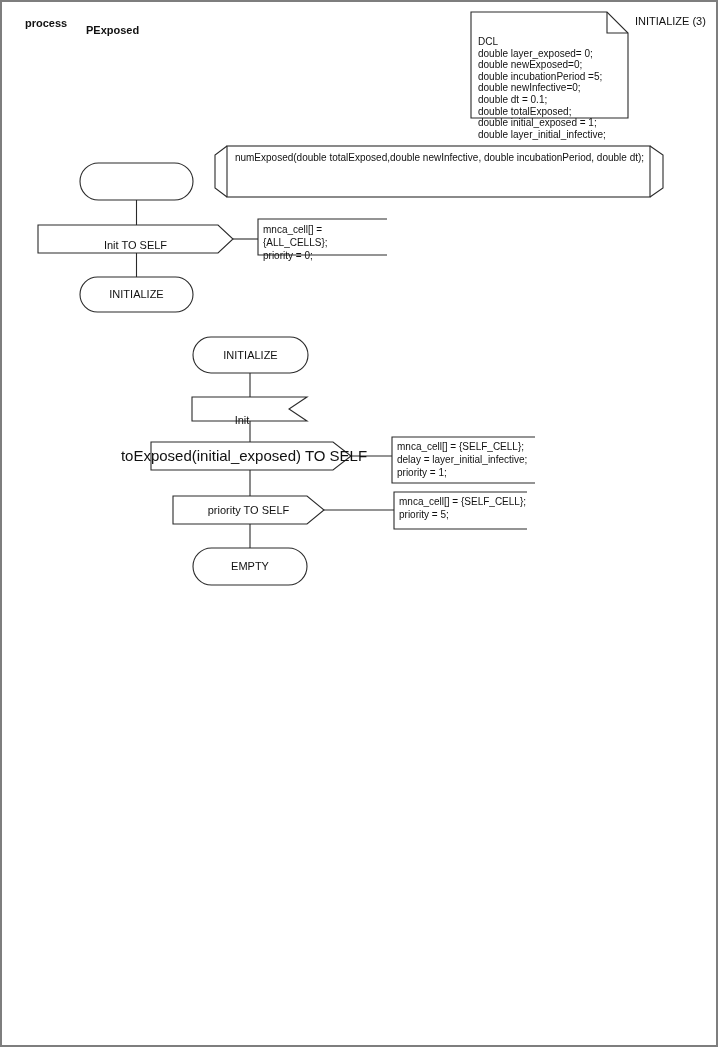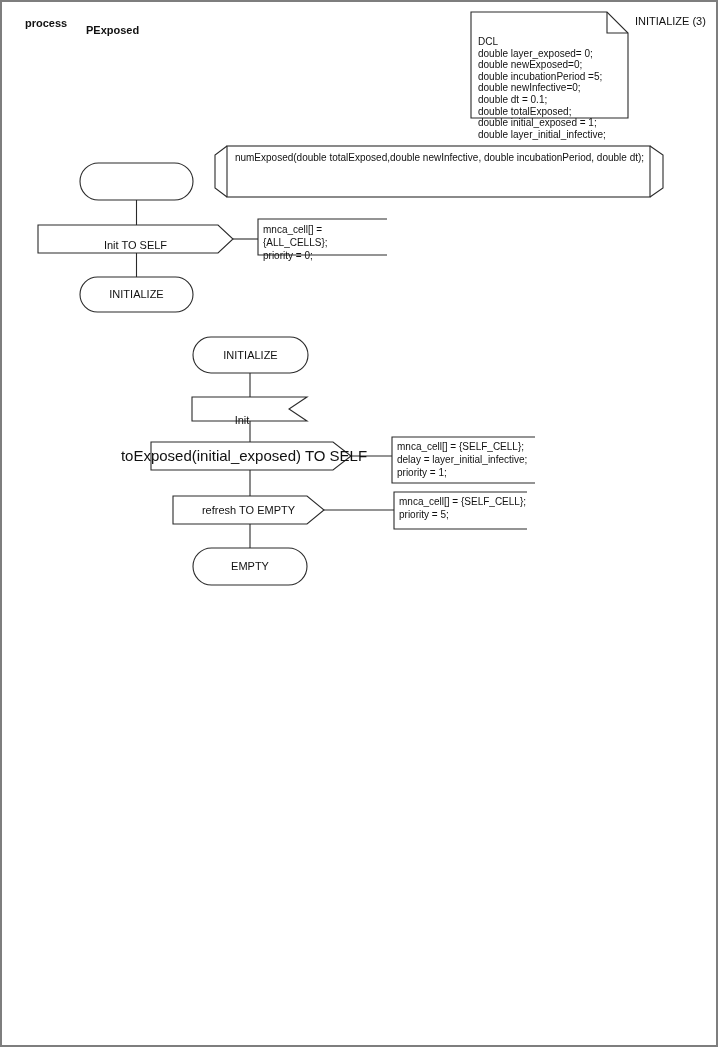--- a/index.html
+++ b/index.html
@@ -122,20 +122,20 @@
   <div class="lbl" style="left:191px;top:335px;width:115px;height:36px;">INITIALIZE</div>
 
   <div class="lbl" style="left:190px;top:395px;width:100px;height:24px;margin-top:11px;">Init</div>
 
   <div class="lbl" style="left:149px;top:440px;width:186px;height:28px;font-size:15px;">toExposed(initial_exposed) TO SELF</div>
 
   <div class="cmt" style="left:395px;top:438px;width:140px;">mnca_cell[] = {SELF_CELL};
 delay = layer_initial_infective;
 priority = 1;</div>
 
-  <div class="lbl" style="left:171px;top:494px;width:151px;height:28px;">refresh TO EMPTY</div>
+  <div class="lbl" style="left:171px;top:494px;width:151px;height:28px;">priority TO SELF</div>
 
   <div class="cmt" style="left:397px;top:493px;width:130px;">mnca_cell[] = {SELF_CELL};
 priority = 5;</div>
 
   <div class="lbl" style="left:191px;top:546px;width:114px;height:37px;">EMPTY</div>
 
 </div>
 
 </body></html>

